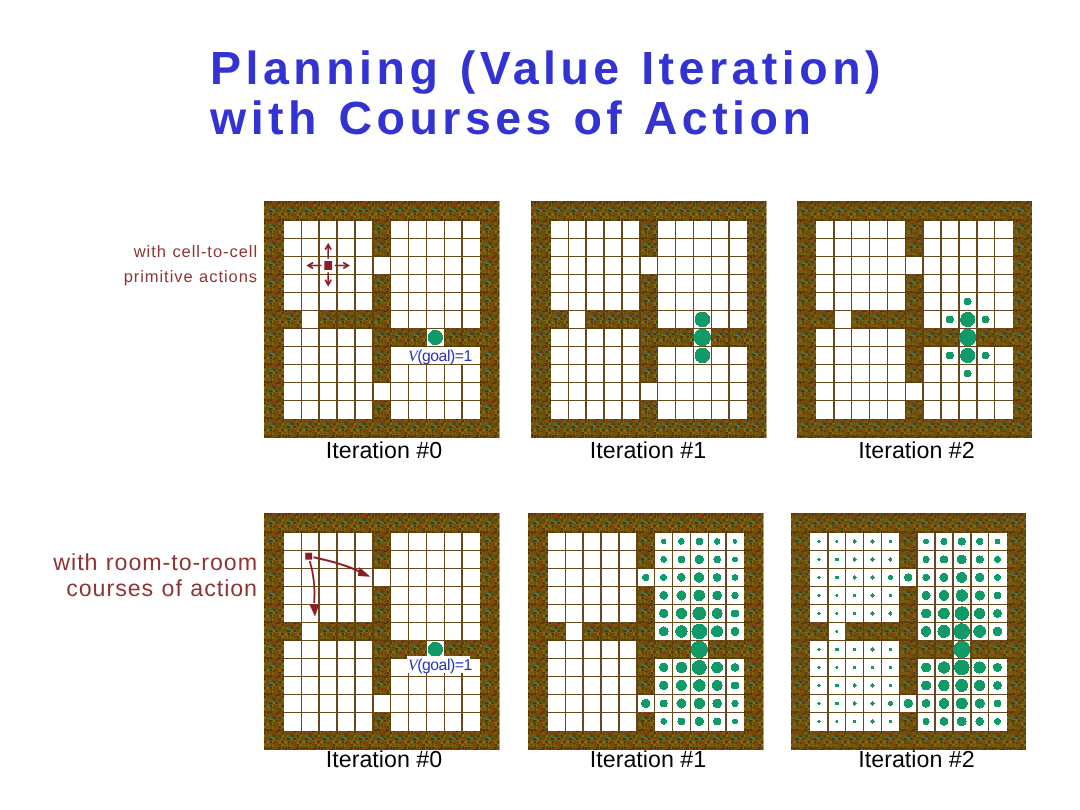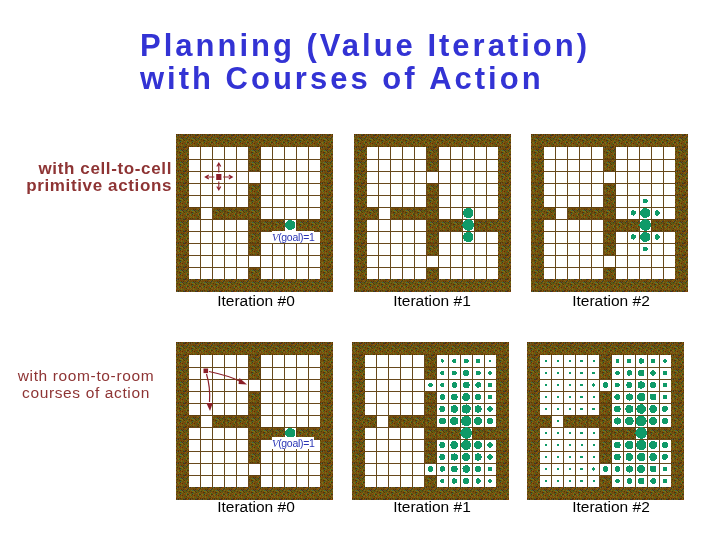--- a/index.html
+++ b/index.html
@@ -6,23 +6,23 @@
                font-family:"Liberation Sans", sans-serif; }
   .abs { position:absolute; }
 </style>
 </head>
 <body>
 
 <div class="abs" style="left:140px;top:28.5px;width:580px;text-align:left;
      font-weight:bold;font-size:31px;line-height:33px;color:#3333d4;letter-spacing:3.0px;">Planning&nbsp;(Value&nbsp;Iteration)<br>with&nbsp;Courses&nbsp;of&nbsp;Action</div>
 
 <div class="abs" style="left:0px;top:160px;width:172px;text-align:right;
-     font-size:17px;line-height:17px;color:#8e3434;letter-spacing:0.63px;font-weight:bold;">with cell-to-cell<br>primitive actions</div>
-
-<div class="abs" style="left:0px;top:367px;width:172px;text-align:center;
+     font-size:11px;line-height:17px;color:#8e3434;letter-spacing:0.63px;">with cell-to-cell<br>primitive actions</div>
+
+<div class="abs" style="left:0px;top:367px;width:172px;text-align:right;
      font-size:15.5px;line-height:17px;color:#8e3434;letter-spacing:0.63px;">with room-to-room<br>courses of action</div>
 
 <svg width="157" height="158" style="position:absolute;left:176px;top:134px" shape-rendering="crispEdges">
     <defs>
       <pattern id="wall" width="12" height="12" patternUnits="userSpaceOnUse">
         <rect x="0" y="0" width="1" height="1" fill="#523608"></rect>
         <rect x="1" y="0" width="1" height="1" fill="#83470c"></rect>
         <rect x="2" y="0" width="1" height="1" fill="#523608"></rect>
         <rect x="3" y="0" width="1" height="1" fill="#635612"></rect>
         <rect x="4" y="0" width="1" height="1" fill="#523608"></rect>

